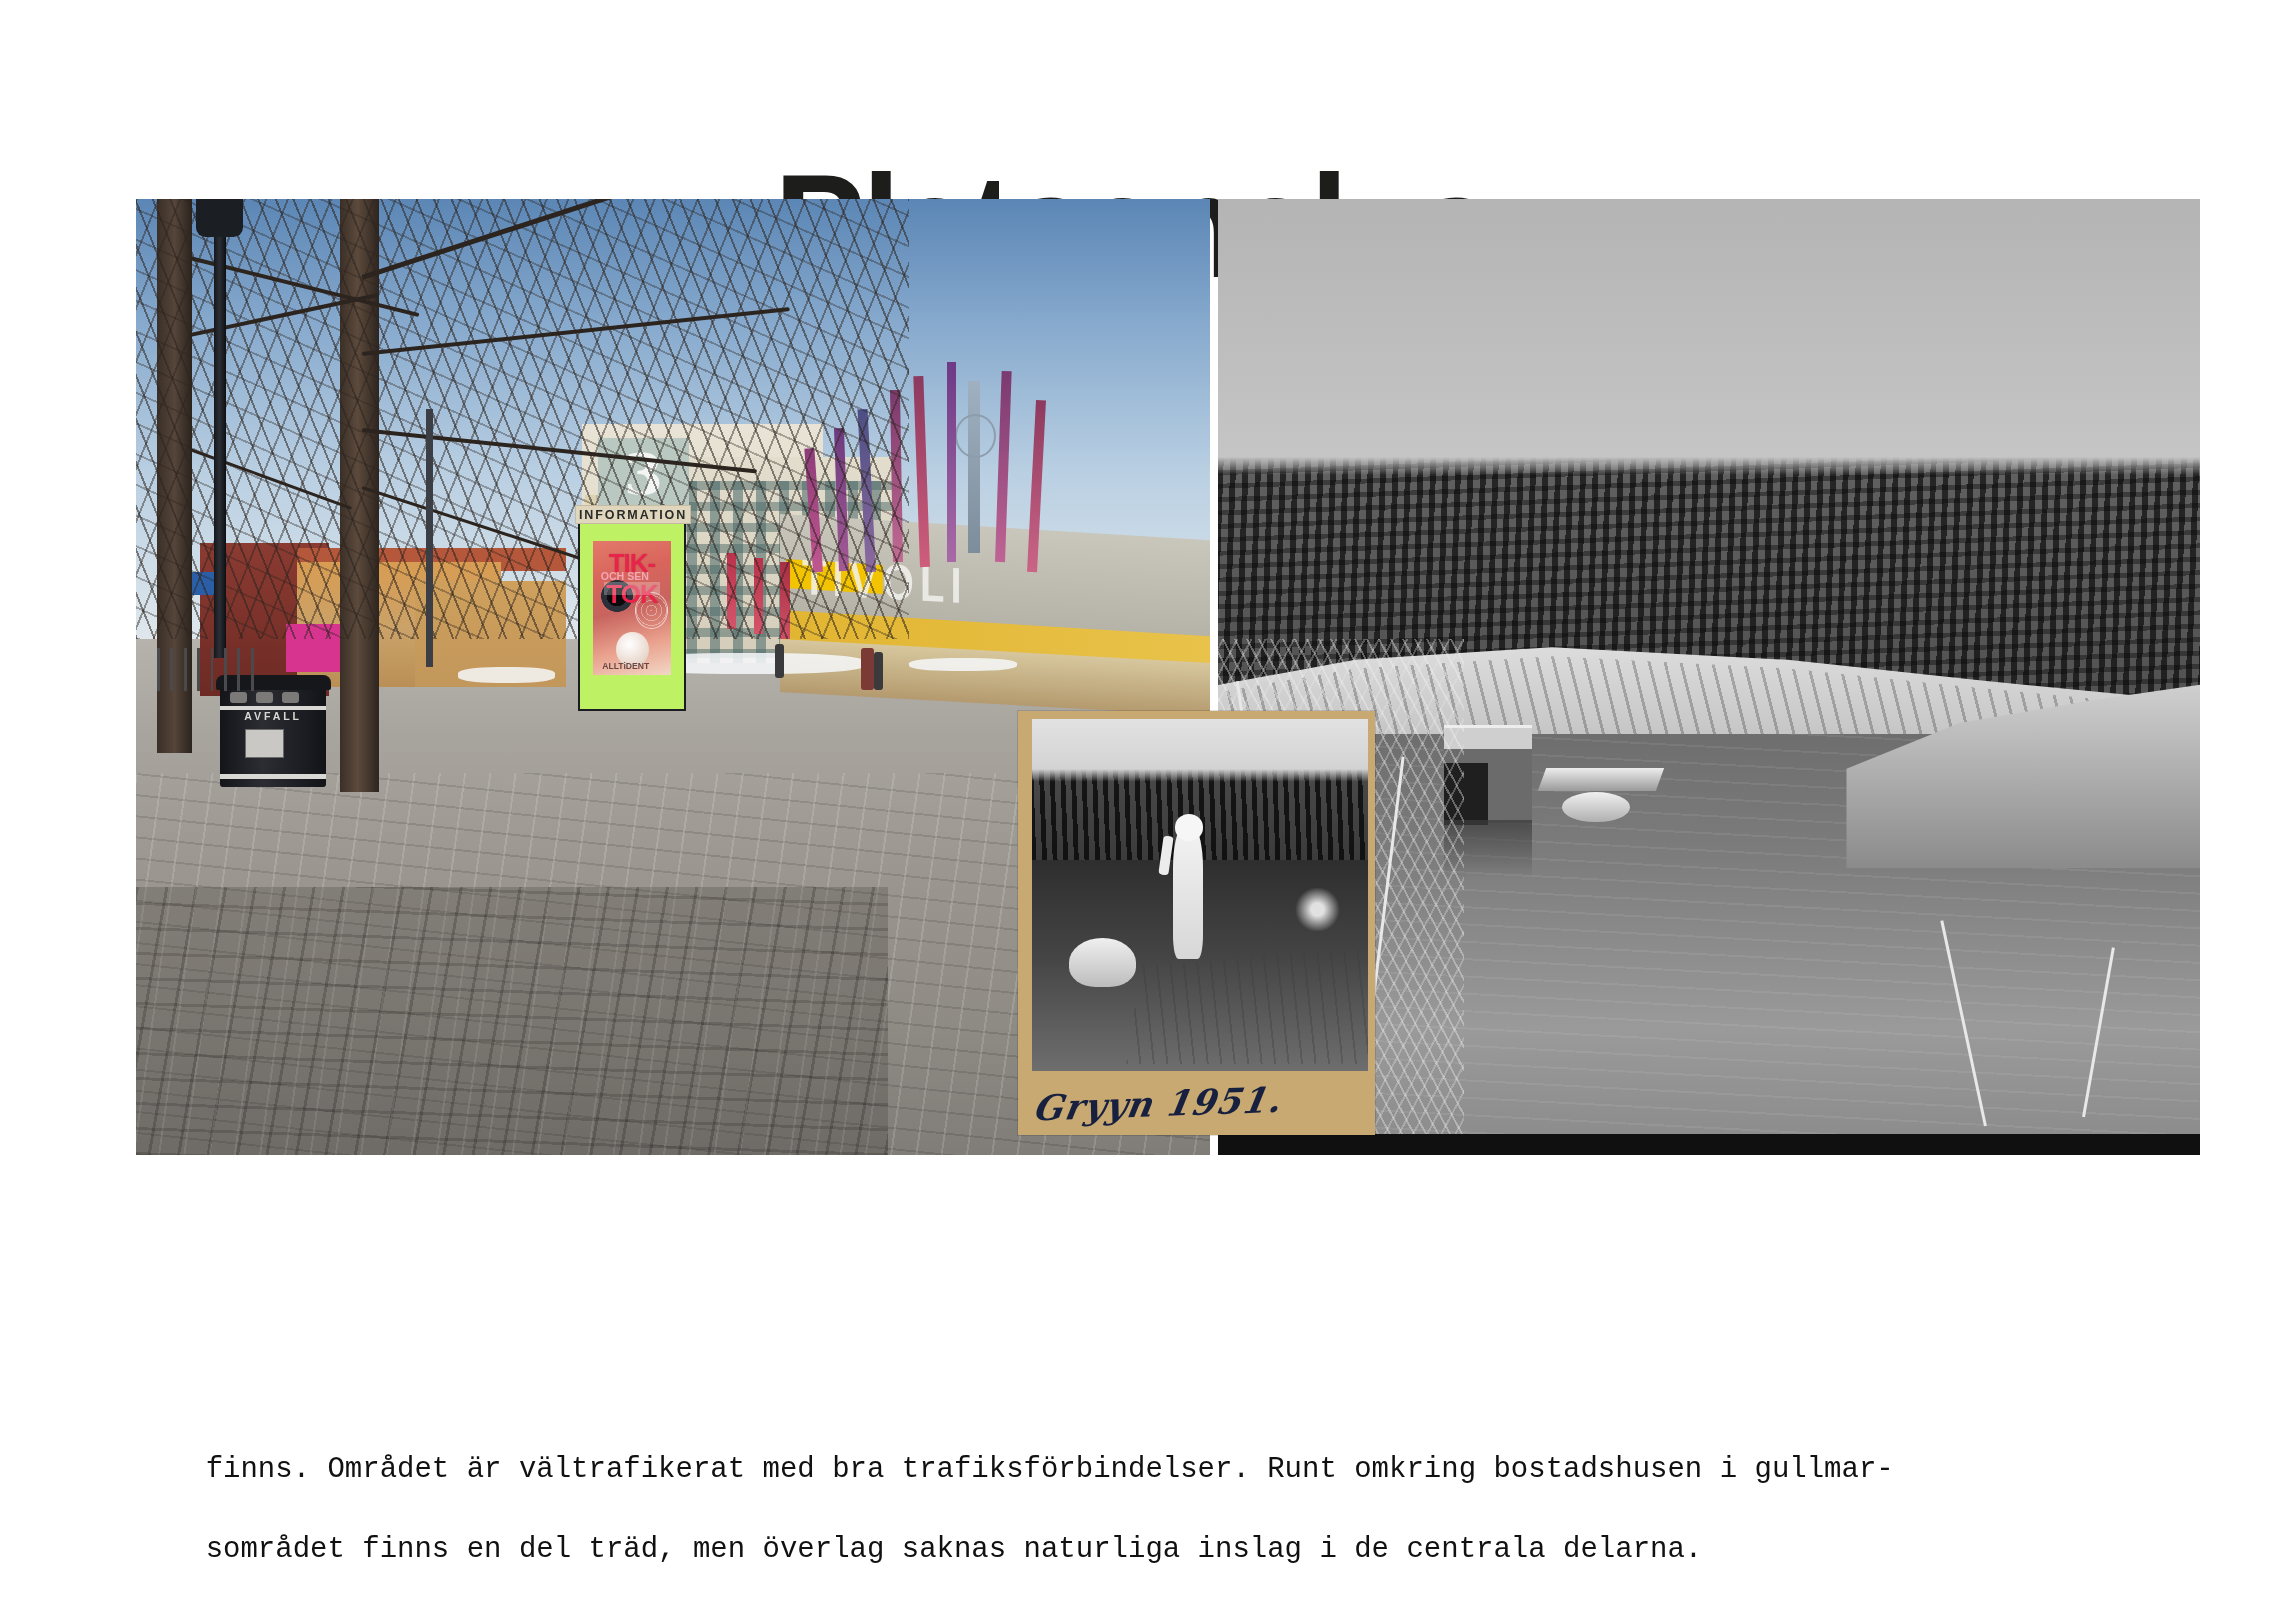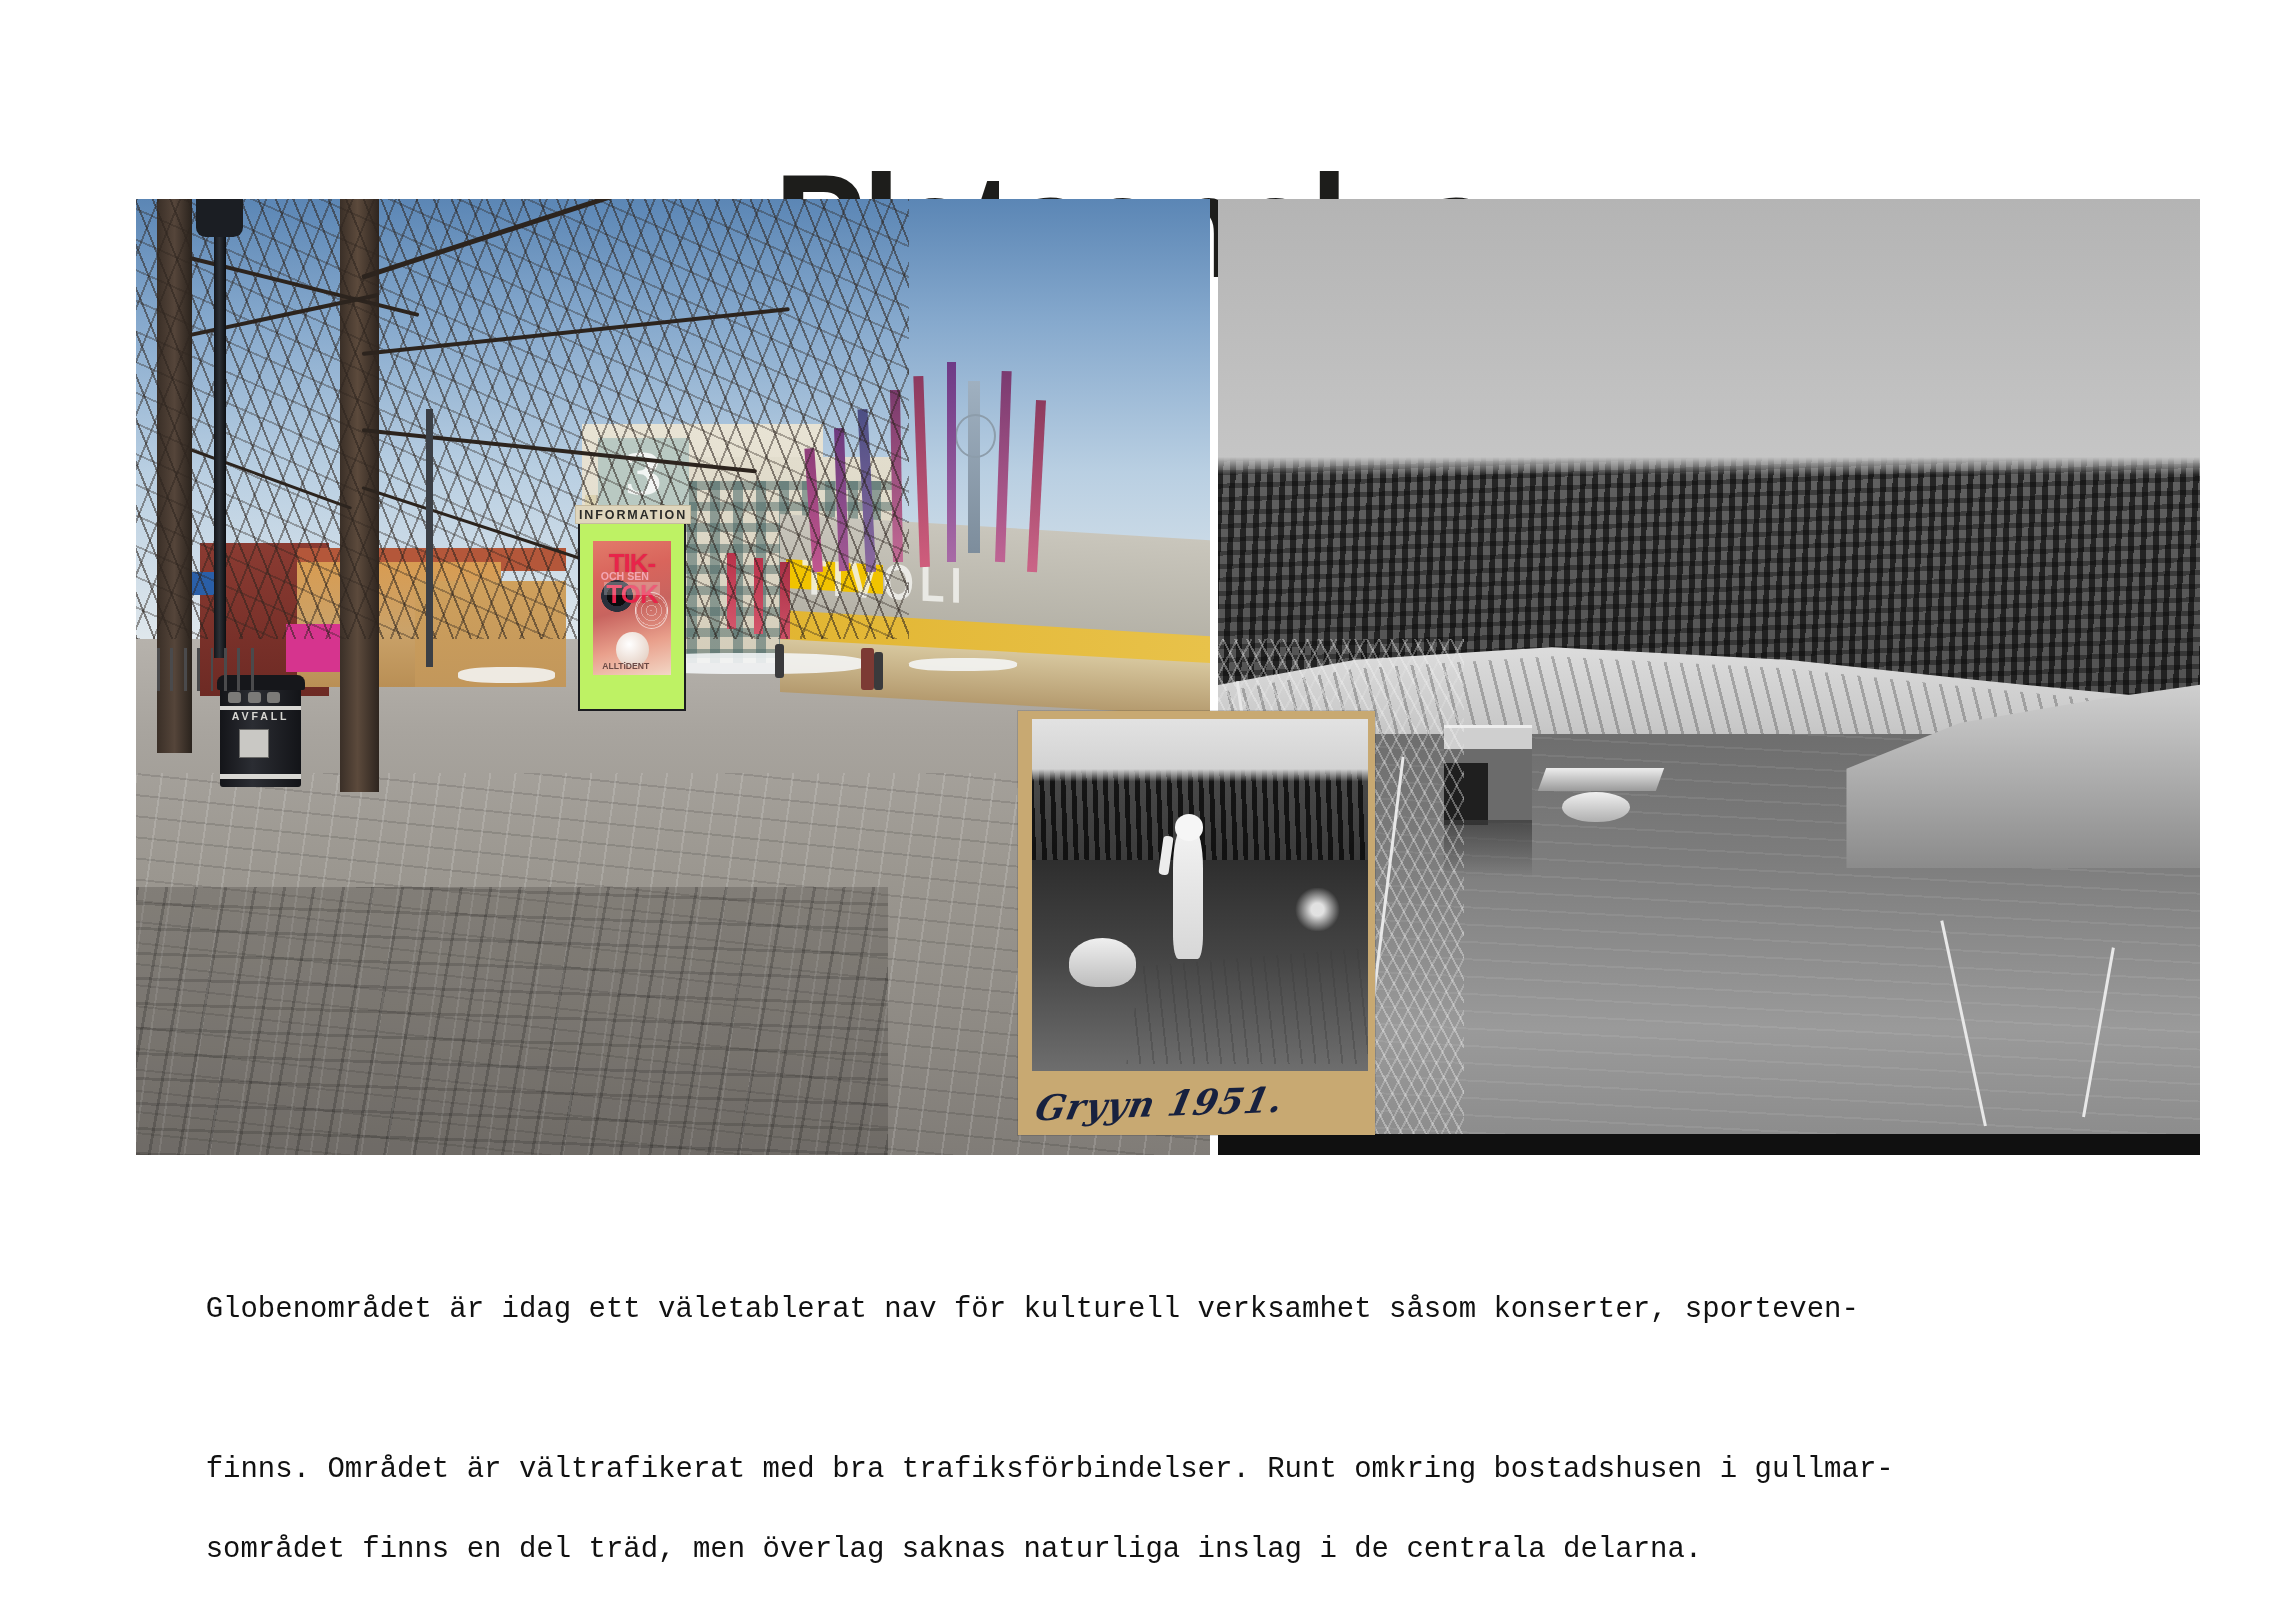--- a/index.html
+++ b/index.html
@@ -200,20 +200,21 @@
     border-radius:50%;
   }
   #kiosk .screen .ad-logo{
     position:absolute;left:12%;bottom:3%;font-size:8.6px;color:#6b4a46;font-weight:700;
   }
   
   #bin{
     position:absolute;left:7.8%;top:50.5%;width:7.6%;height:11%;
     background:linear-gradient(90deg,#141519,#2b2d33 40%,#131418);
     border-radius:5.8px 5.8px 2.9px 2.9px;
+    padding-left:25px;
   }
   #bin .lid{position:absolute;left:-4%;top:-6%;width:108%;height:14%;background:#16171b;border-radius:7.7px 7.7px 1.9px 1.9px;}
   #bin .slot{position:absolute;top:10%;width:16%;height:10%;background:#7b7a78;border-radius:2.9px;}
   #bin .stripe{position:absolute;left:0;width:100%;height:4%;background:#d9d8d4;}
   #bin .label{
     position:absolute;left:0;top:27%;width:100%;text-align:center;
     color:#d8d7d3;font-size:10.6px;letter-spacing:2.9px;font-weight:600;
   }
   #bin .plate{
     position:absolute;left:24%;top:45%;width:34%;height:26%;
@@ -516,20 +517,20 @@
       <div class="i-child-arm"></div>
       <div class="i-splash"></div>
     </div>
     <div class="caption">Gryyn 1951.</div>
   </div>
 
 </div>
 
 <div id="body-text">
   <p>
-    <span>Globenområdet är idag ett väletablerat nav för kulturell verksamhet såsom konserter, sporteven-</span><br>
+    <br>
     <br>
     <span>finns. Området är vältrafikerat med bra trafiksförbindelser. Runt omkring bostadshusen i gullmar-</span><br>
     <span>sområdet finns en del träd, men överlag saknas naturliga inslag i de centrala delarna.</span>
   </p>
   
 </div>
 
 
 </body></html>

